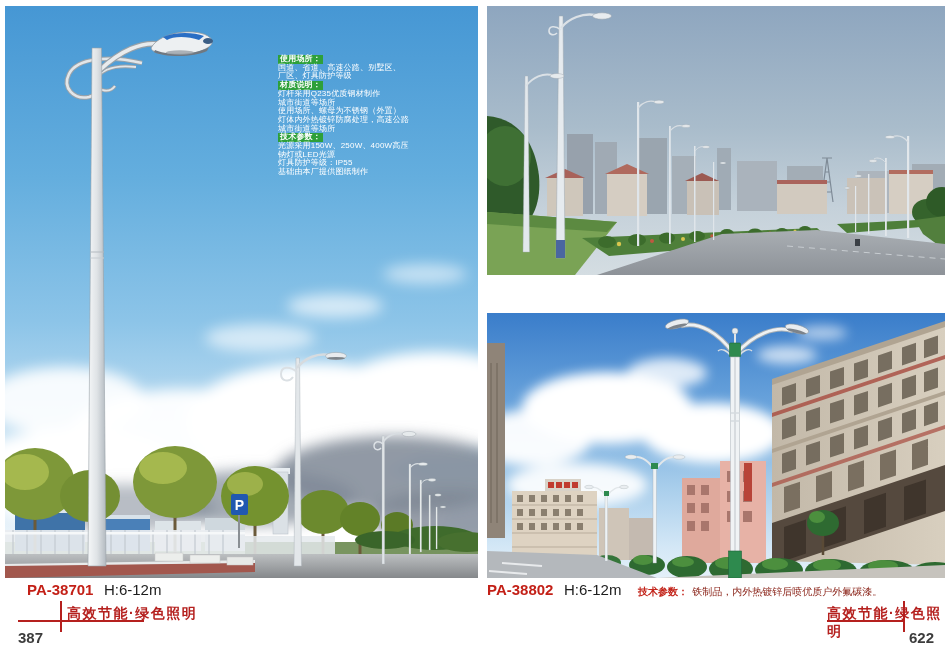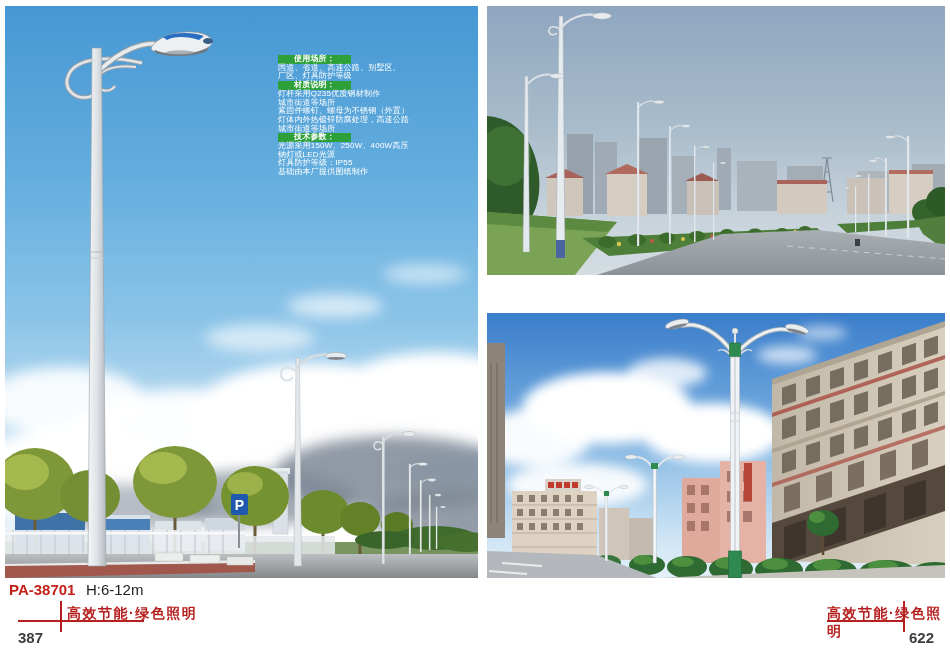--- a/index.html
+++ b/index.html
@@ -3,21 +3,21 @@
 <meta charset="utf-8">
 <style>
   html,body{margin:0;padding:0;background:#ffffff;}
   .sheet{position:relative;width:950px;height:651px;background:#ffffff;overflow:hidden;
          font-family:"Liberation Sans",sans-serif;}
   .photo{position:absolute;overflow:hidden;background:#9cc;}
   .photo svg{display:block;}
   
   .overlay{position:absolute;left:273px;top:49px;width:175px;color:#ffffff;
            font-size:8px;line-height:8.7px;letter-spacing:.2px;}
-  .ov-h{display:inline-block;background:#2ea03a;color:#fff;padding:0 16px;font-weight:bold;}
+  .ov-h{display:inline-block;background:#2ea03a;color:#fff;padding:0 2px;font-weight:bold;}
   
   .caption{position:absolute;white-space:nowrap;}
   .code{color:#c32017;font-weight:bold;font-size:15px;}
   .hspec{color:#1d1d1d;font-size:15px;margin-left:6px;}
   .tech-label{color:#c3241a;font-weight:bold;font-size:10px;margin-left:12px;}
   .tech-text{color:#8a2318;font-size:10px;}
   
   .pgnum{position:absolute;color:#3c3c3c;font-weight:bold;font-size:15px;margin-top:28px;}
   .slogan{position:absolute;color:#b5201e;font-size:14px;letter-spacing:1.5px;font-weight:bold;}
   .f-rule{position:absolute;height:2px;background:#b5201e;}
@@ -201,32 +201,32 @@
       </g>
     </svg>
 
     <div class="overlay">
       <div><span class="ov-h">使用场所：</span></div>
       <div>国道、省道、高速公路、别墅区、</div>
       <div>厂区、灯具防护等级</div>
       <div><span class="ov-h">材质说明：</span></div>
       <div>灯杆采用Q235优质钢材制作</div>
       <div>城市街道等场所</div>
-      <div>紧固件螺钉、螺母为不锈钢（外置）</div>
+      <div>使用场所、螺母为不锈钢（外置）</div>
       <div>灯体内外热镀锌防腐处理，高速公路</div>
       <div>城市街道等场所</div>
       <div><span class="ov-h">技术参数：</span></div>
       <div>光源采用150W、250W、400W高压</div>
       <div>钠灯或LED光源</div>
       <div>灯具防护等级：IP55</div>
       <div>基础由本厂提供图纸制作</div>
     </div>
   </figure>
 
-  <div class="caption" style="left:9px;top:581px;">
+  <div class="caption" style="left:27px;top:581px;">
     <span class="code">PA-38701</span>
     <span class="hspec">H:6-12m</span>
   </div>
 
   <div class="pgnum" style="left:18px;top:601px;">387</div>
   <div class="f-vline" style="left:60px;top:601px;height:31px;"></div>
   <div class="slogan" style="left:67px;top:605px;">高效节能·绿色照明</div>
   <div class="f-rule" style="left:18px;top:620px;width:126px;"></div>
 
   <figure class="photo" style="left:487px;top:6px;width:458px;height:269px;margin:0;">
@@ -552,19 +552,25 @@
         <rect x="242.5" y="30" width="11" height="14" rx="1" fill="#2e8a4e" stroke="#1f6b3a" stroke-width=".6"></rect>
         <rect x="243.5" y="44" width="9" height="196" fill="#f0f3f5" stroke="#b6bdc3" stroke-width=".6"></rect>
         <line x1="248" y1="44" x2="248" y2="240" stroke="#c6ccd1" stroke-width="1.2"></line>
         <line x1="244" y1="100" x2="252.5" y2="100" stroke="#d6dbdf" stroke-width="1.5"></line>
         <line x1="244" y1="108" x2="252.5" y2="108" stroke="#d6dbdf" stroke-width="1.5"></line>
         <rect x="241.5" y="238" width="13" height="27" fill="#2e8a4e" stroke="#20623a" stroke-width=".6"></rect>
       </g>
     </svg>
   </figure>
 
+  <div class="caption" style="left:487px;top:581px;">
+    <span class="code">PA-38802</span>
+    <span class="hspec">H:6-12m</span>
+    <span class="tech-label">技术参数：</span>
+    <span class="tech-text">铁制品，内外热镀锌后喷优质户外氟碳漆。</span>
+  </div>
 
   <div class="slogan" style="left:827px;top:605px;">高效节能·绿色照明</div>
   <div class="f-vline" style="left:903px;top:601px;height:31px;"></div>
   <div class="pgnum" style="left:909px;top:601px;">622</div>
   <div class="f-rule" style="left:827px;top:620px;width:76px;"></div>
 
 </div>
 
 </body></html>

